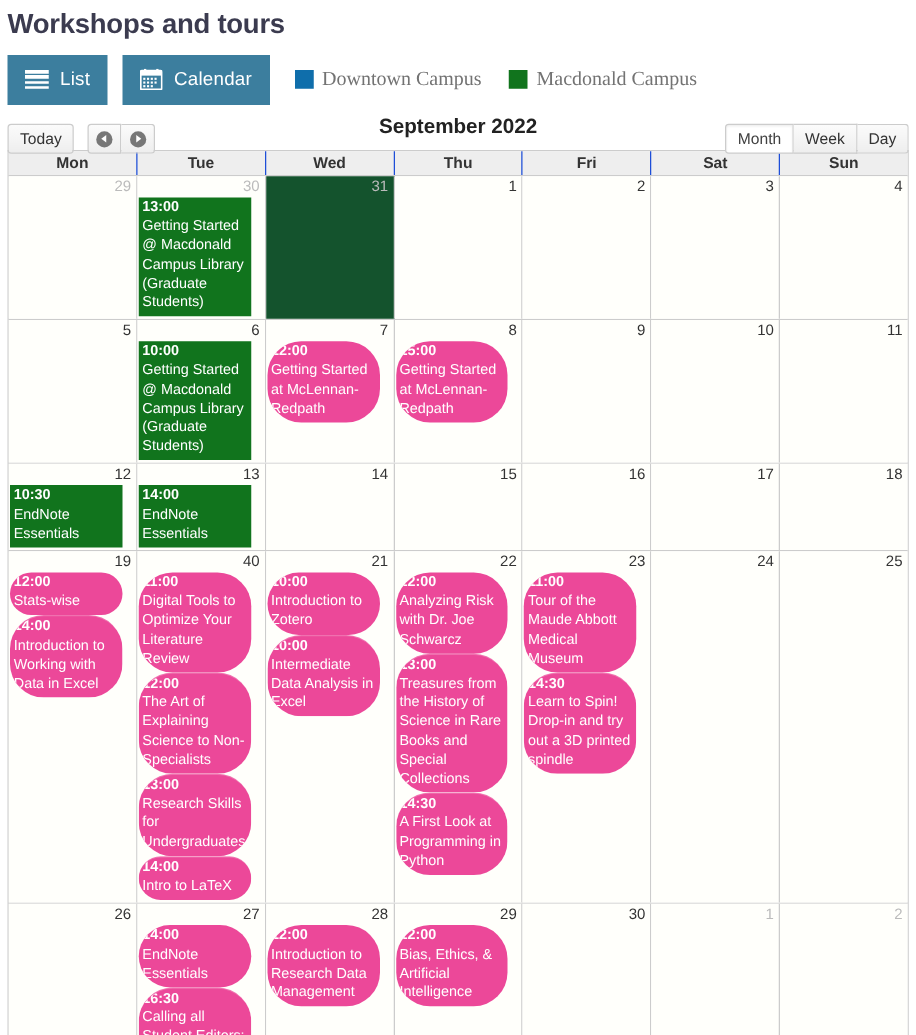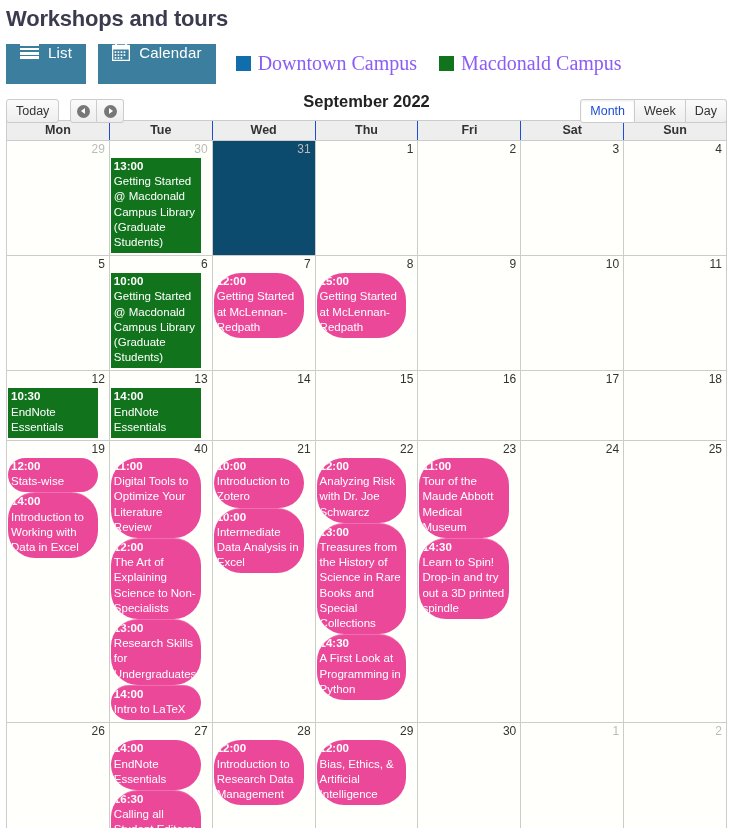--- a/index.html
+++ b/index.html
@@ -30,21 +30,21 @@
 
   
   .toolbar-row {
     display: flex;
     align-items: center;
     padding: 9px 0 0 6px;
     height: 50px;
   }
   .view-btn {
     display: flex;
-    align-items: flex-start;
+    align-items: center;
     justify-content: center;
     background: #3c7e9e;
     color: #ffffff;
     height: 40px;
     padding: 0 14px;
     margin-right: 12px;
     font-size: 15px;
     cursor: pointer;
     border: none;
     font-family: "Liberation Sans", sans-serif;
@@ -62,22 +62,22 @@
   .ico-list i:nth-child(3) { top: 8.6px; }
   .ico-list i:nth-child(4) { top: 12.9px; }
 
   .ico-cal { width: 18px; height: 17px; display: block; }
 
   .legend {
     display: flex;
     align-items: center;
     margin-left: 8px;
     font-family: "Liberation Serif", serif;
-    font-size: 20px;
-    color: #8b5cf6;
+    font-size: 16px;
+    color: #737373;
   }
   .legend-item { display: flex; align-items: center; margin-right: 22px; }
   .legend-swatch { width: 15px; height: 15px; margin-right: 7px; display: block; }
   .legend-label { white-space: nowrap; }
 
   
   .cal-bar {
     display: flex;
     align-items: center;
     padding: 4px 6px 6px 6px;
@@ -131,21 +131,21 @@
     font-weight: bold;
     color: #222222;
     pointer-events: none;
   }
   .right-group { margin-left: auto; display: flex; position: relative; z-index: 2; }
   .right-group .fc-btn { border-radius: 0; border-left: none; }
   .right-group .fc-btn:first-child { border-radius: 3px 0 0 3px; border-left: 1px solid #cccccc; }
   .right-group .fc-btn:last-child  { border-radius: 0 3px 3px 0; }
   .fc-btn.active {
     background: #ffffff;
-    color: #1d4ed8;
+    color: #404040;
     box-shadow: inset 0 1px 2px rgba(0,0,0,.08);
   }
 
   
   .cal-grid {
     border: 1px solid #cccccc;
     border-top: 1px solid #cccccc;
     margin: 0 6px;
     background: #ffffff;
   }
@@ -166,21 +166,21 @@
     flex: 1 1 0;
     width: 14.2857%;
     border-right: 1px solid #cccccc;
     padding: 0;
     background: #fffffb;
     min-height: 60px;
     position: relative;
   }
   .day-cell:last-child { border-right: none; }
   .day-cell.other-month .day-num { color: #bbbbbb; }
-  .day-cell.today { background: #0c4a6e; }
+  .day-cell.today { background: #14532d; }
   .day-num {
     text-align: right;
     font-size: 12px;
     color: #333333;
     padding: 1px 4px 2px 0;
     line-height: 14px;
   }
   .events { padding: 0 11px 2px 1px; }
   .event {
     color: #ffffff;

